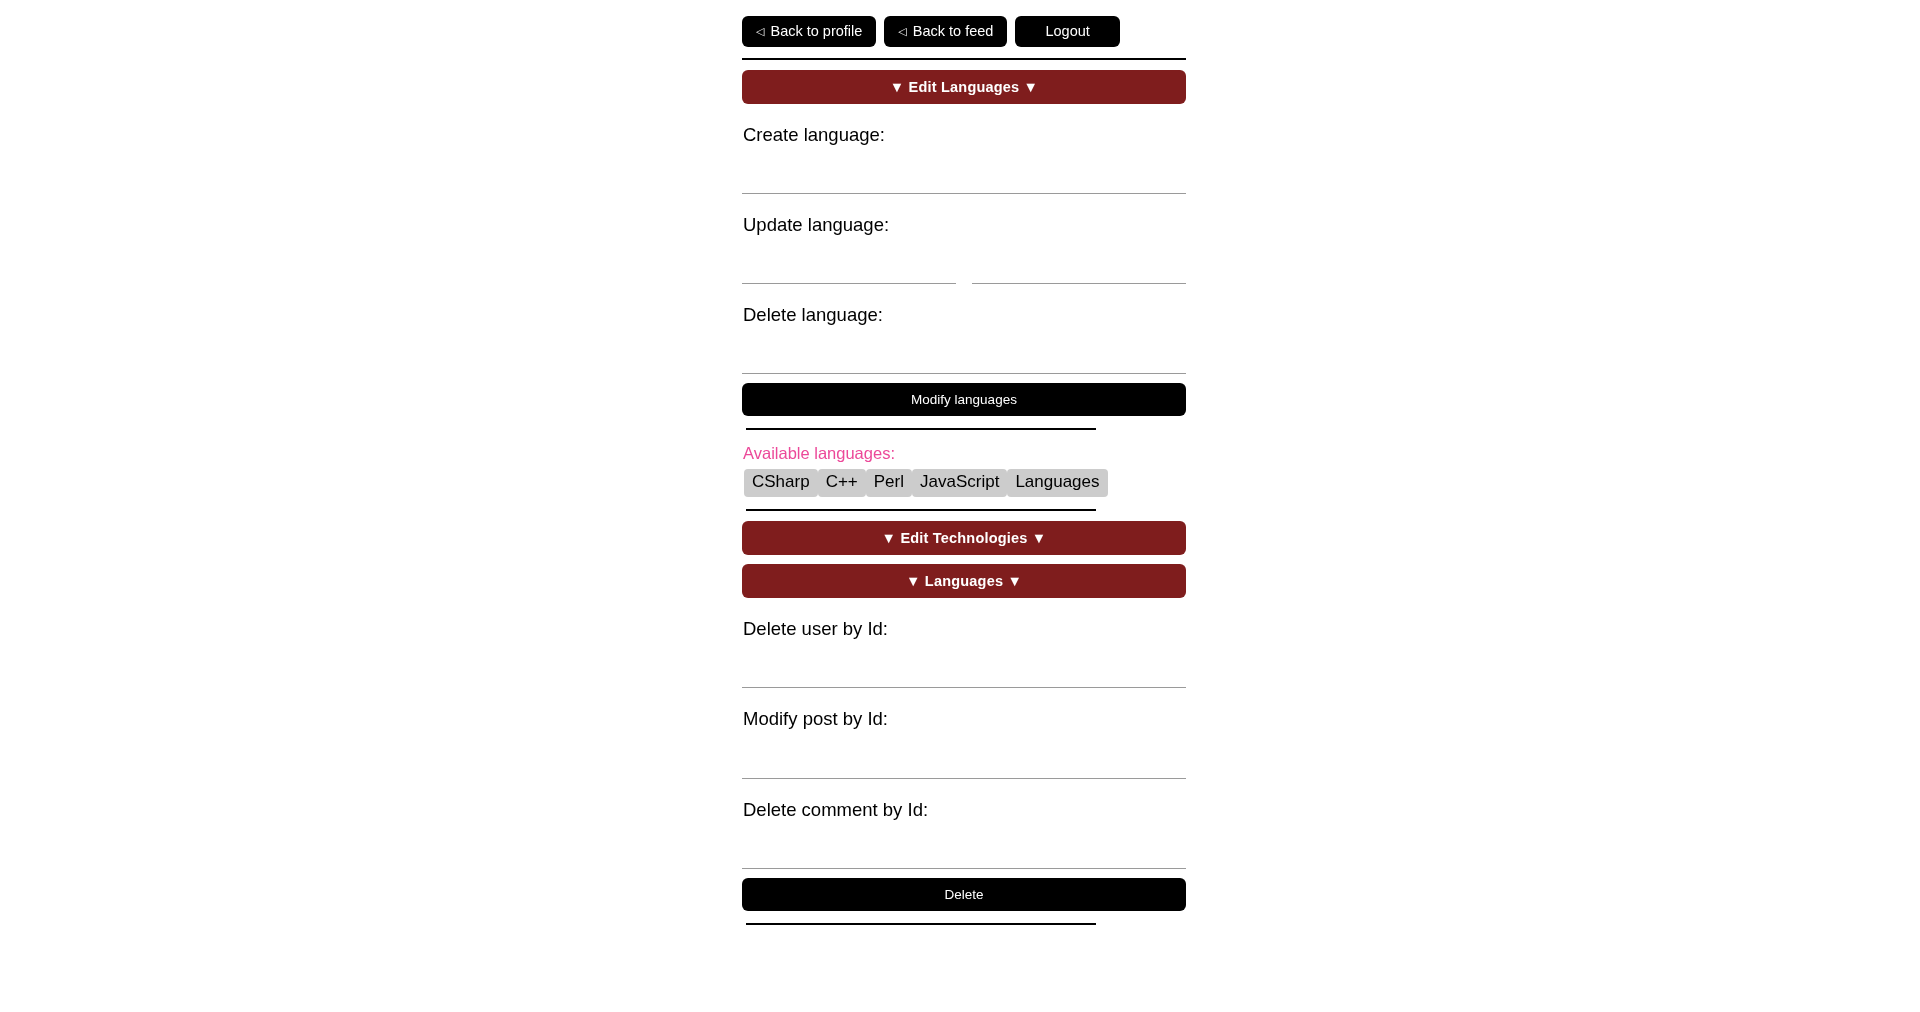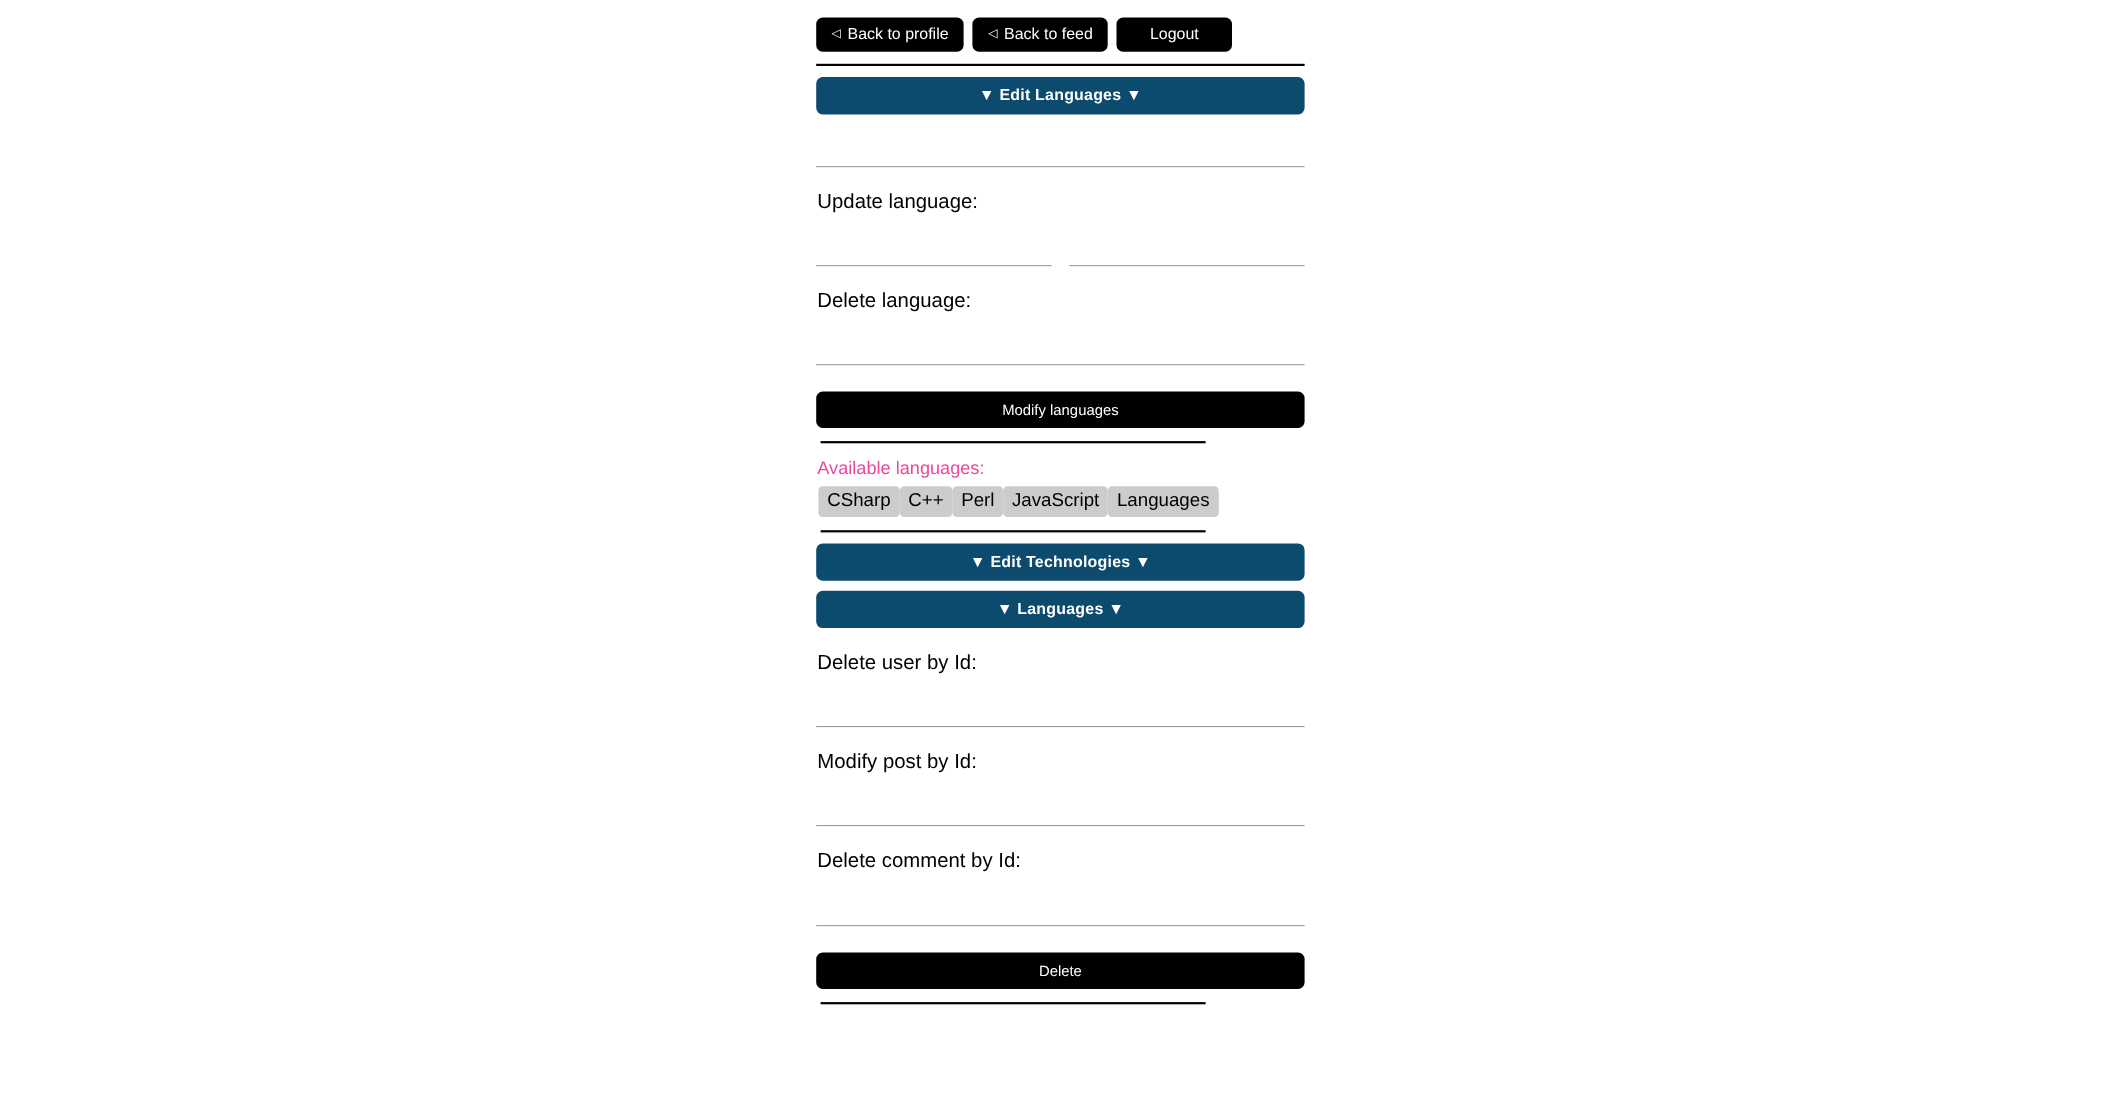--- a/index.html
+++ b/index.html
@@ -55,21 +55,21 @@
 
   .hr-thick {
     border: none;
     border-top: 2px solid #000000;
     margin: 11px 0 10px 0;
   }
 
   .section-btn {
     display: block;
     width: 100%;
-    background: #0c4a6e;
+    background: #7f1d1d;
     color: #ffffff;
     border: none;
     border-radius: 6px;
     font-size: 14.5px;
     font-weight: bold;
     font-family: "Liberation Sans", sans-serif;
     padding: 9px 0;
     margin: 0;
     cursor: pointer;
     letter-spacing: .2px;
@@ -132,21 +132,21 @@
     padding: 3px 8px 5px 8px;
     line-height: 1.2;
     cursor: pointer;
   }
   .chips-rule {
     border: none;
     border-top: 2px solid #000000;
     width: 350px;
     margin: 12px 0 10px 4px;
   }
-  .mt19 { margin-top: 24px; }
+  .mt19 { margin-top: 9px; }
   .stacked-btn { margin-top: 9px; }
   .bottom-rule {
     border: none;
     border-top: 2px solid #000000;
     width: 350px;
     margin: 12px 0 0 4px;
   }
 </style>
 </head>
 <body>
@@ -165,20 +165,21 @@
       </button>
       <button class="nav-btn logout">
         <span>Logout</span>
       </button>
     </div>
 
     <hr class="hr-thick">
 
     <button class="section-btn">▼ Edit Languages ▼</button>
 
+    <div class="field-label">Create language:</div>
     <input class="underline-input" type="text" value="" placeholder="" style="">
 
     <div class="field-label">Update language:</div>
     <div class="two-col">
       <input class="underline-input" type="text" value="" placeholder="" style="">
       <input class="underline-input" type="text" value="" placeholder="" style="">
     </div>
 
     <div class="field-label">Delete language:</div>
     <input class="underline-input" type="text" value="" placeholder="" style="">

